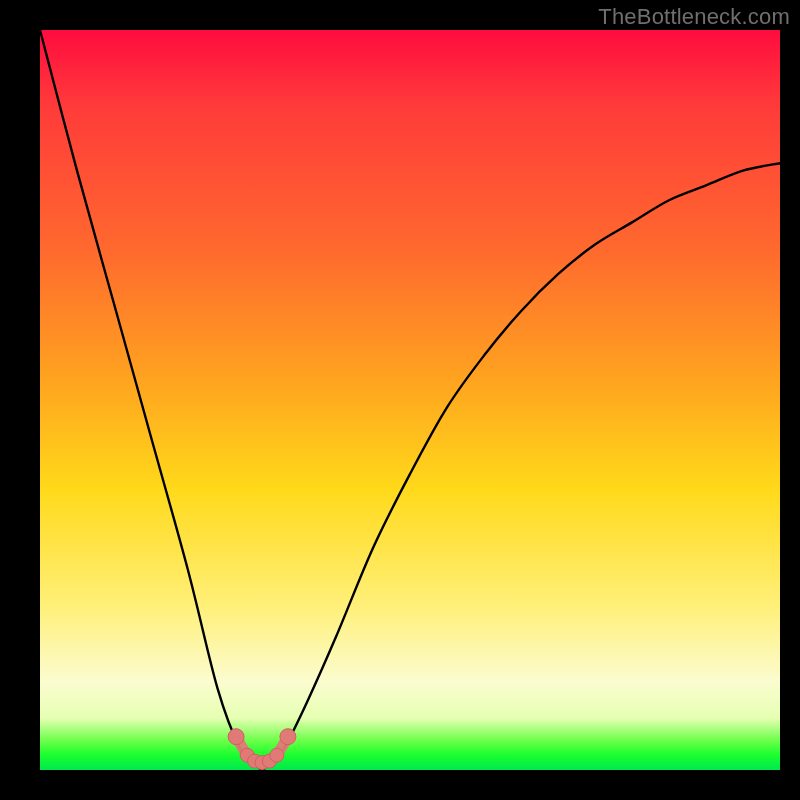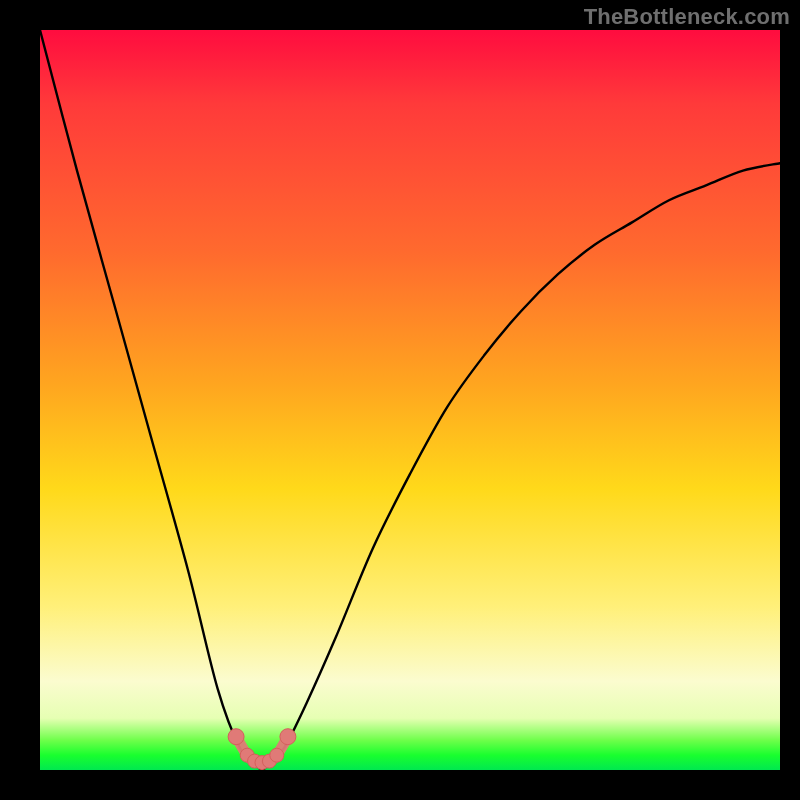--- a/index.html
+++ b/index.html
@@ -41,21 +41,21 @@
       #00e850 100%
     );
   }
   .watermark {
     position: absolute;
     top: 4px;
     right: 10px;
     color: #6f6f6f;
     font-size: 22px;
     letter-spacing: 0.2px;
-    font-weight: 700;
+    font-weight: 400;
     user-select: none;
   }
   svg.curve {
     position: absolute;
     left: 0;
     top: 0;
     width: 740px;
     height: 740px;
     overflow: visible;
   }

